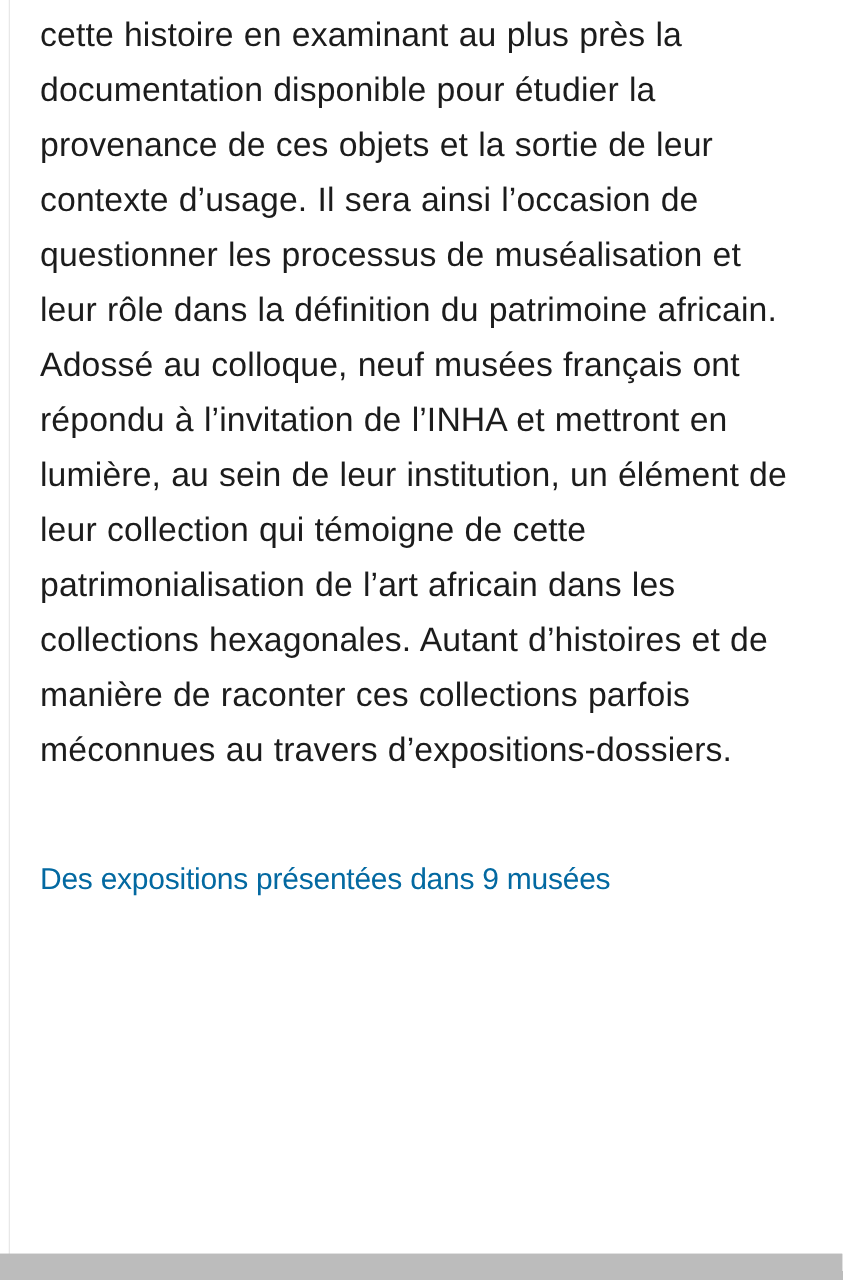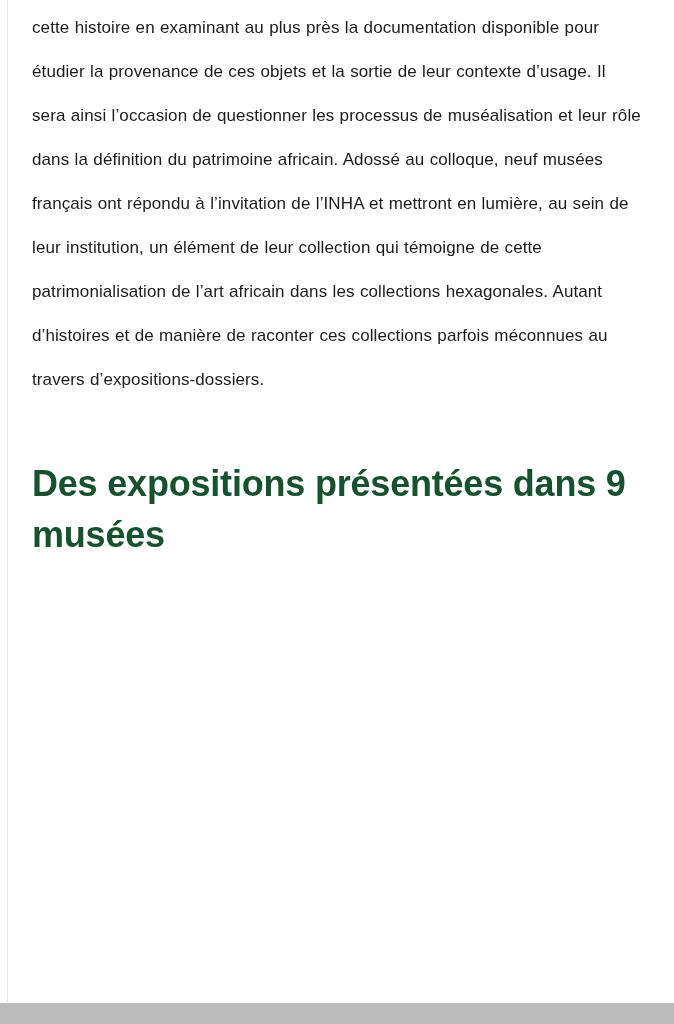--- a/index.html
+++ b/index.html
@@ -50,32 +50,32 @@
     margin-top: -39px;
     white-space: nowrap;
   }
   .content {
     position: absolute;
     left: 32px;
     top: 6px;
     width: 610px;
   }
   .body-para {
-    font-size: 17px;
+    font-size: 27px;
     line-height: 44px;
     color: #1c1c1c;
     margin: 0;
     letter-spacing: 0.1px;
     word-spacing: 0.5px;
   }
   .section-heading {
-    font-size: 36px;
+    font-size: 24px;
     line-height: 51px;
-    font-weight: bold;
-    color: #14532d;
+    font-weight: normal;
+    color: #0369a1;
     margin: 0;
     letter-spacing: -0.2px;
   }
   .gap-1 { height: 56px; }
   .gap-2 { height: 56px; }
   .clipped {
     overflow: hidden;
   }
   
   .bottom-band {

